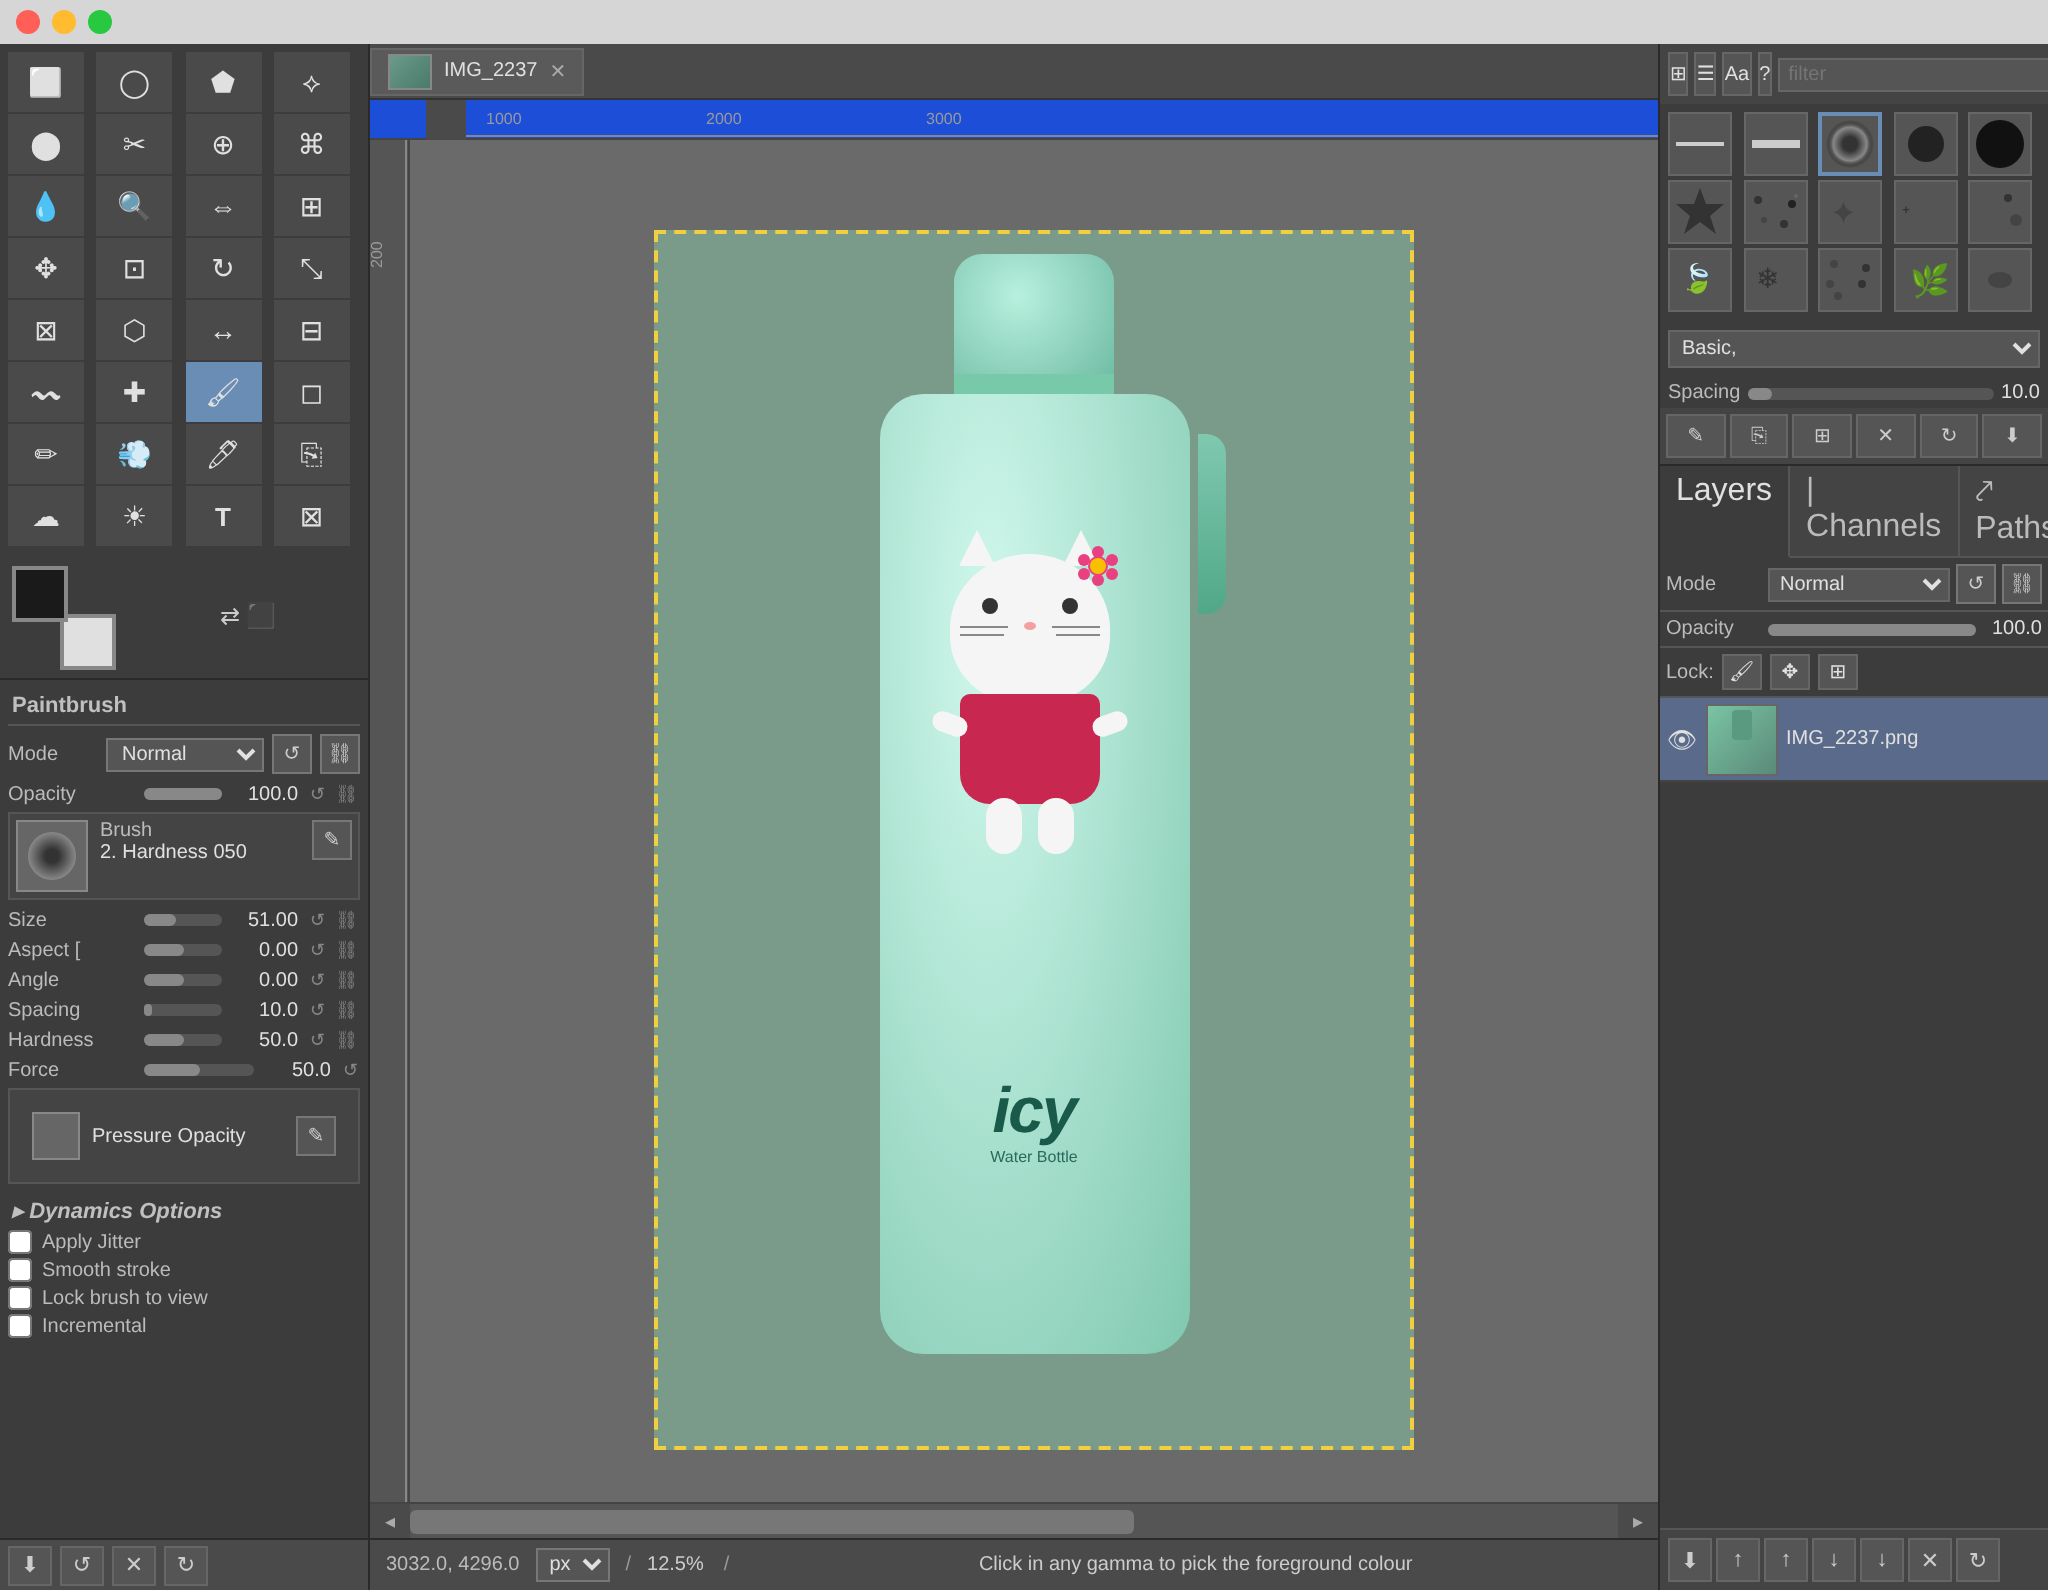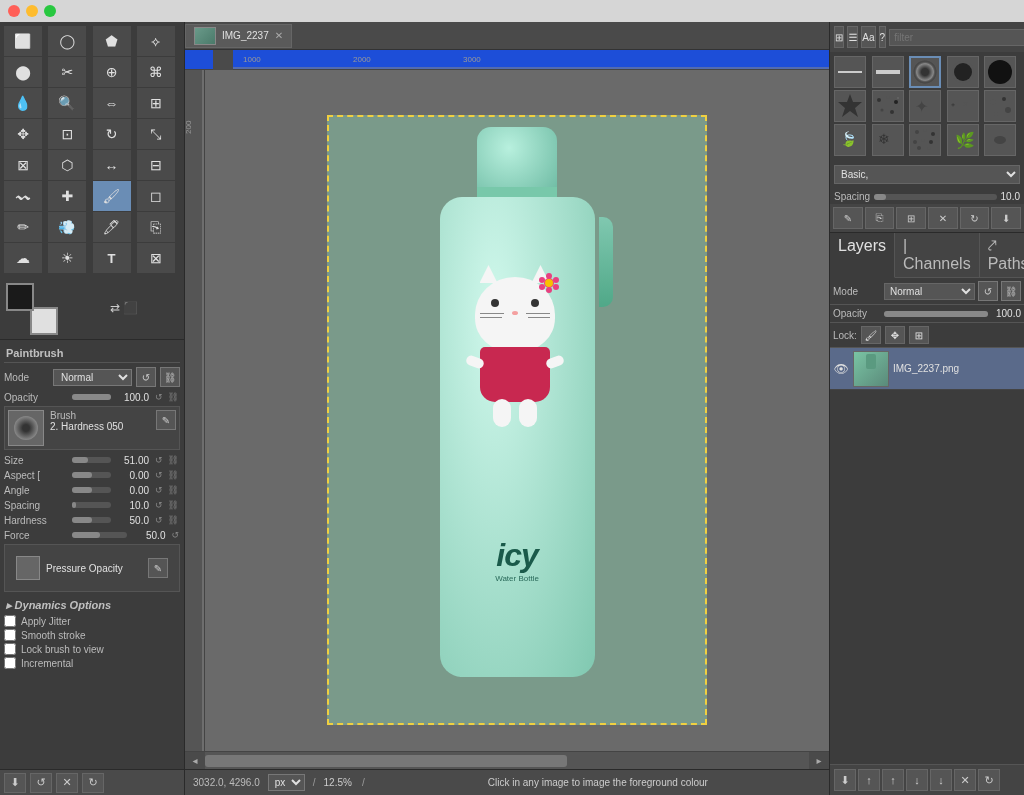--- a/index.html
+++ b/index.html
@@ -493,21 +493,21 @@
       </div>
 
       <div id="statusbar">
         <span id="coords">3032.0, 4296.0</span>
         <select id="unit-select">
           <option>px</option>
         </select>
         <span style="font-size:10px;color:#999;">/</span>
         <span id="zoom-display">12.5%</span>
         <span style="font-size:10px;color:#999;margin:0 2px;">/</span>
-        <span id="status-msg">Click in any image to image the foreground colour</span>
+        <span id="status-msg">Click in any gamma to pick the foreground colour</span>
       </div>
     </div>
 
     <div id="right-panel">
 
       <div id="brush-panel">
         <div id="brush-panel-header">
           <div class="panel-icon-btn">⊞</div>
           <div class="panel-icon-btn">☰</div>
           <div class="panel-icon-btn">Aa</div>

